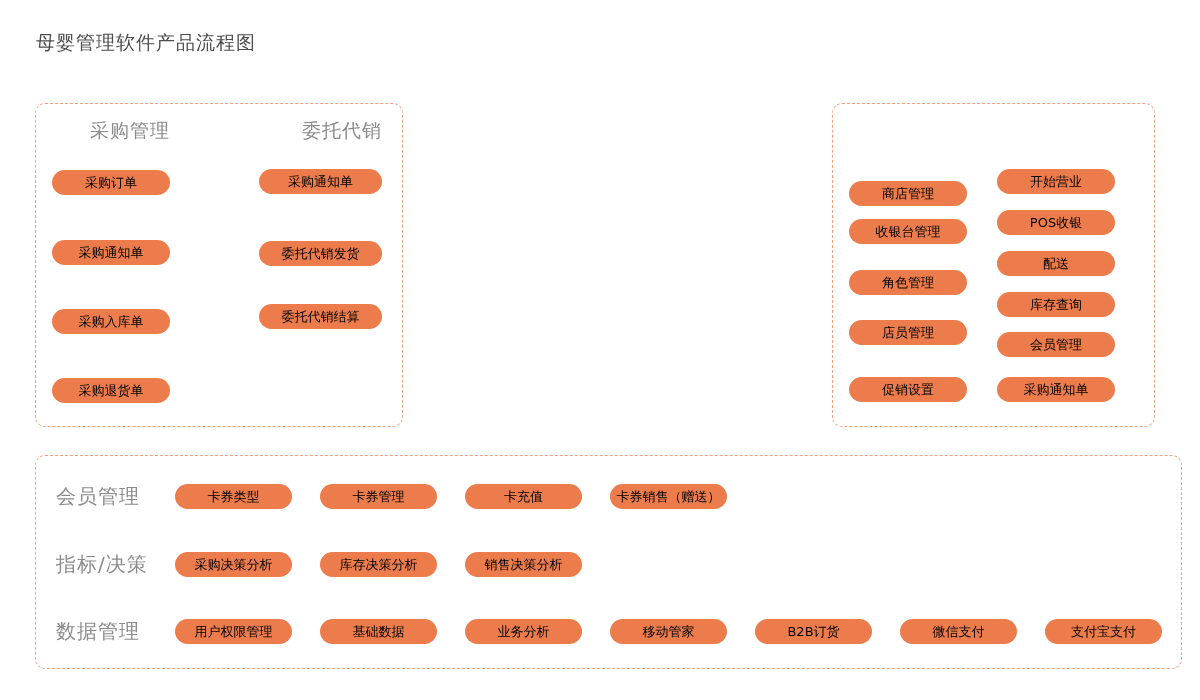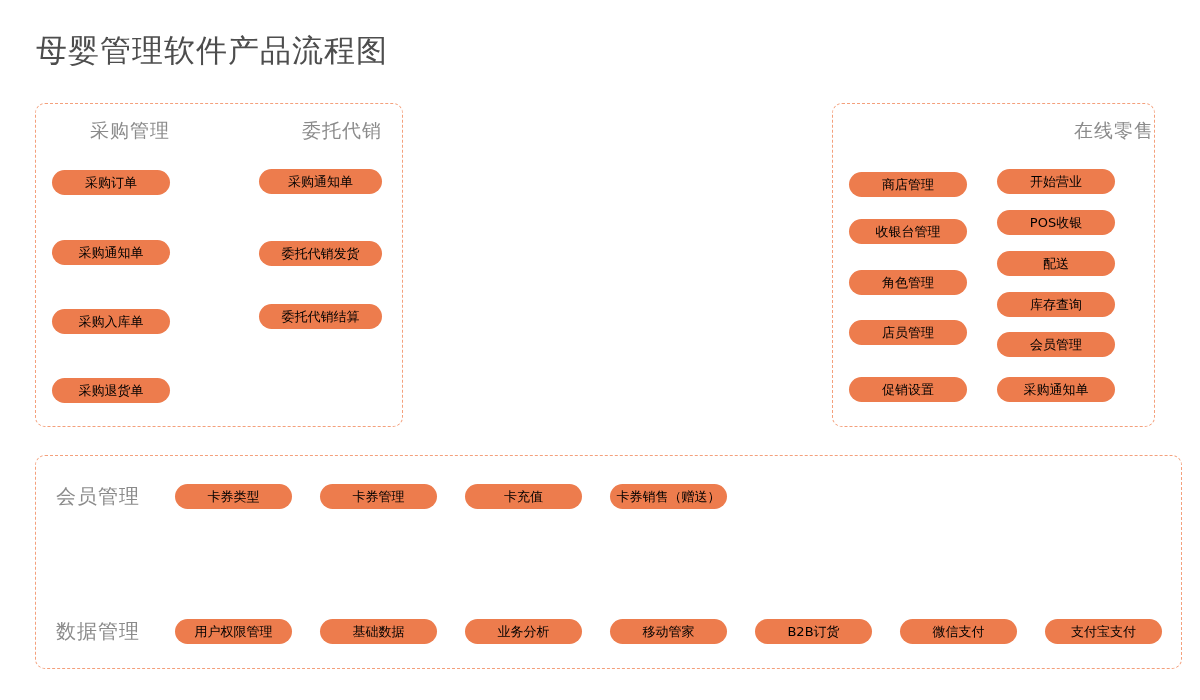--- a/index.html
+++ b/index.html
@@ -2,21 +2,21 @@
 <html><head>
 <meta charset="utf-8">
 <style>
   html,body{margin:0;padding:0;background:#ffffff;}
   .canvas{
     position:relative;width:1200px;height:700px;background:#ffffff;
     font-family:"DejaVu Sans","Liberation Sans",sans-serif;overflow:hidden;
   }
   .page-title{
     position:absolute;left:36px;top:30px;margin:0;
-    font-size:31px;font-weight:400;color:#4d4d4d;letter-spacing:1px;
+    font-size:19px;font-weight:400;color:#4d4d4d;letter-spacing:1px;
   }
   .panel{
     position:absolute;border:1px dashed #f4a07c;border-radius:10px;background:#ffffff;
   }
   .panel-purchase{left:35px;top:103px;width:366px;height:322px;}
   .panel-sales{left:537px;top:103px;width:175px;height:322px;}
   .panel-retail{left:832px;top:103px;width:321px;height:322px;}
   .panel-bottom{left:35px;top:455px;width:1145px;height:212px;}
   .hdr{
     position:absolute;top:14px;color:#8b8b8b;font-size:19px;
@@ -31,21 +31,21 @@
   
   .pc1{left:16px;}  .pc2{left:223px;width:123px;}
   .pc1.r1{top:66px}.pc1.r2{top:136px}.pc1.r3{top:205px}.pc1.r4{top:274px}
   .pc2.r1{top:65px}.pc2.r2{top:137px}.pc2.r3{top:200px}
   .hdr-pc1{left:16px;width:118px;} .hdr-pc2{left:223px;width:123px;}
   
   .ps{left:28px;}
   .ps.r1{top:65px}.ps.r2{top:135px}.ps.r3{top:204px}.ps.r4{top:273px}
   
   .rl{left:16px;} .rr{left:164px;}
-  .rl.r1{top:68px}.rl.r2{top:115px}.rl.r3{top:166px}.rl.r4{top:216px}.rl.r5{top:273px}
+  .rl.r1{top:77px}.rl.r2{top:115px}.rl.r3{top:166px}.rl.r4{top:216px}.rl.r5{top:273px}
   .rr.r1{top:65px}.rr.r2{top:106px}.rr.r3{top:147px}.rr.r4{top:188px}.rr.r5{top:228px}.rr.r6{top:273px}
   
   .brow{position:absolute;left:20px;display:flex;align-items:center;}
   .brow.row1{top:27px}.brow.row2{top:95px}.brow.row3{top:162px}
   .rlabel{width:119px;color:#8b8b8b;font-size:20px;letter-spacing:1px;white-space:nowrap;}
   .brow .pill{position:static;width:117px;margin-right:28px;flex:0 0 auto;}
 </style>
 </head>
 <body>
 
@@ -62,21 +62,20 @@
     <div class="pill pc1 r3">采购入库单</div>
     <div class="pill pc1 r4">采购退货单</div>
 
     <div class="pill pc2 r1">采购通知单</div>
     <div class="pill pc2 r2">委托代销发货</div>
     <div class="pill pc2 r3">委托代销结算</div>
   </section>
 
 
   <section class="panel panel-retail">
-    <div class="hdr full">在线零售</div>
 
     <div class="pill rl r1">商店管理</div>
     <div class="pill rl r2">收银台管理</div>
     <div class="pill rl r3">角色管理</div>
     <div class="pill rl r4">店员管理</div>
     <div class="pill rl r5">促销设置</div>
 
     <div class="pill rr r1">开始营业</div>
     <div class="pill rr r2">POS收银</div>
     <div class="pill rr r3">配送</div>
@@ -88,20 +87,26 @@
   <section class="panel panel-bottom">
 
     <div class="brow row1">
       <div class="rlabel">会员管理</div>
       <div class="pill">卡券类型</div>
       <div class="pill">卡券管理</div>
       <div class="pill">卡充值</div>
       <div class="pill">卡券销售（赠送）</div>
     </div>
 
+    <div class="brow row2">
+      <div class="rlabel">指标/决策</div>
+      <div class="pill">采购决策分析</div>
+      <div class="pill">库存决策分析</div>
+      <div class="pill">销售决策分析</div>
+    </div>
 
     <div class="brow row3">
       <div class="rlabel">数据管理</div>
       <div class="pill">用户权限管理</div>
       <div class="pill">基础数据</div>
       <div class="pill">业务分析</div>
       <div class="pill">移动管家</div>
       <div class="pill">B2B订货</div>
       <div class="pill">微信支付</div>
       <div class="pill">支付宝支付</div>

